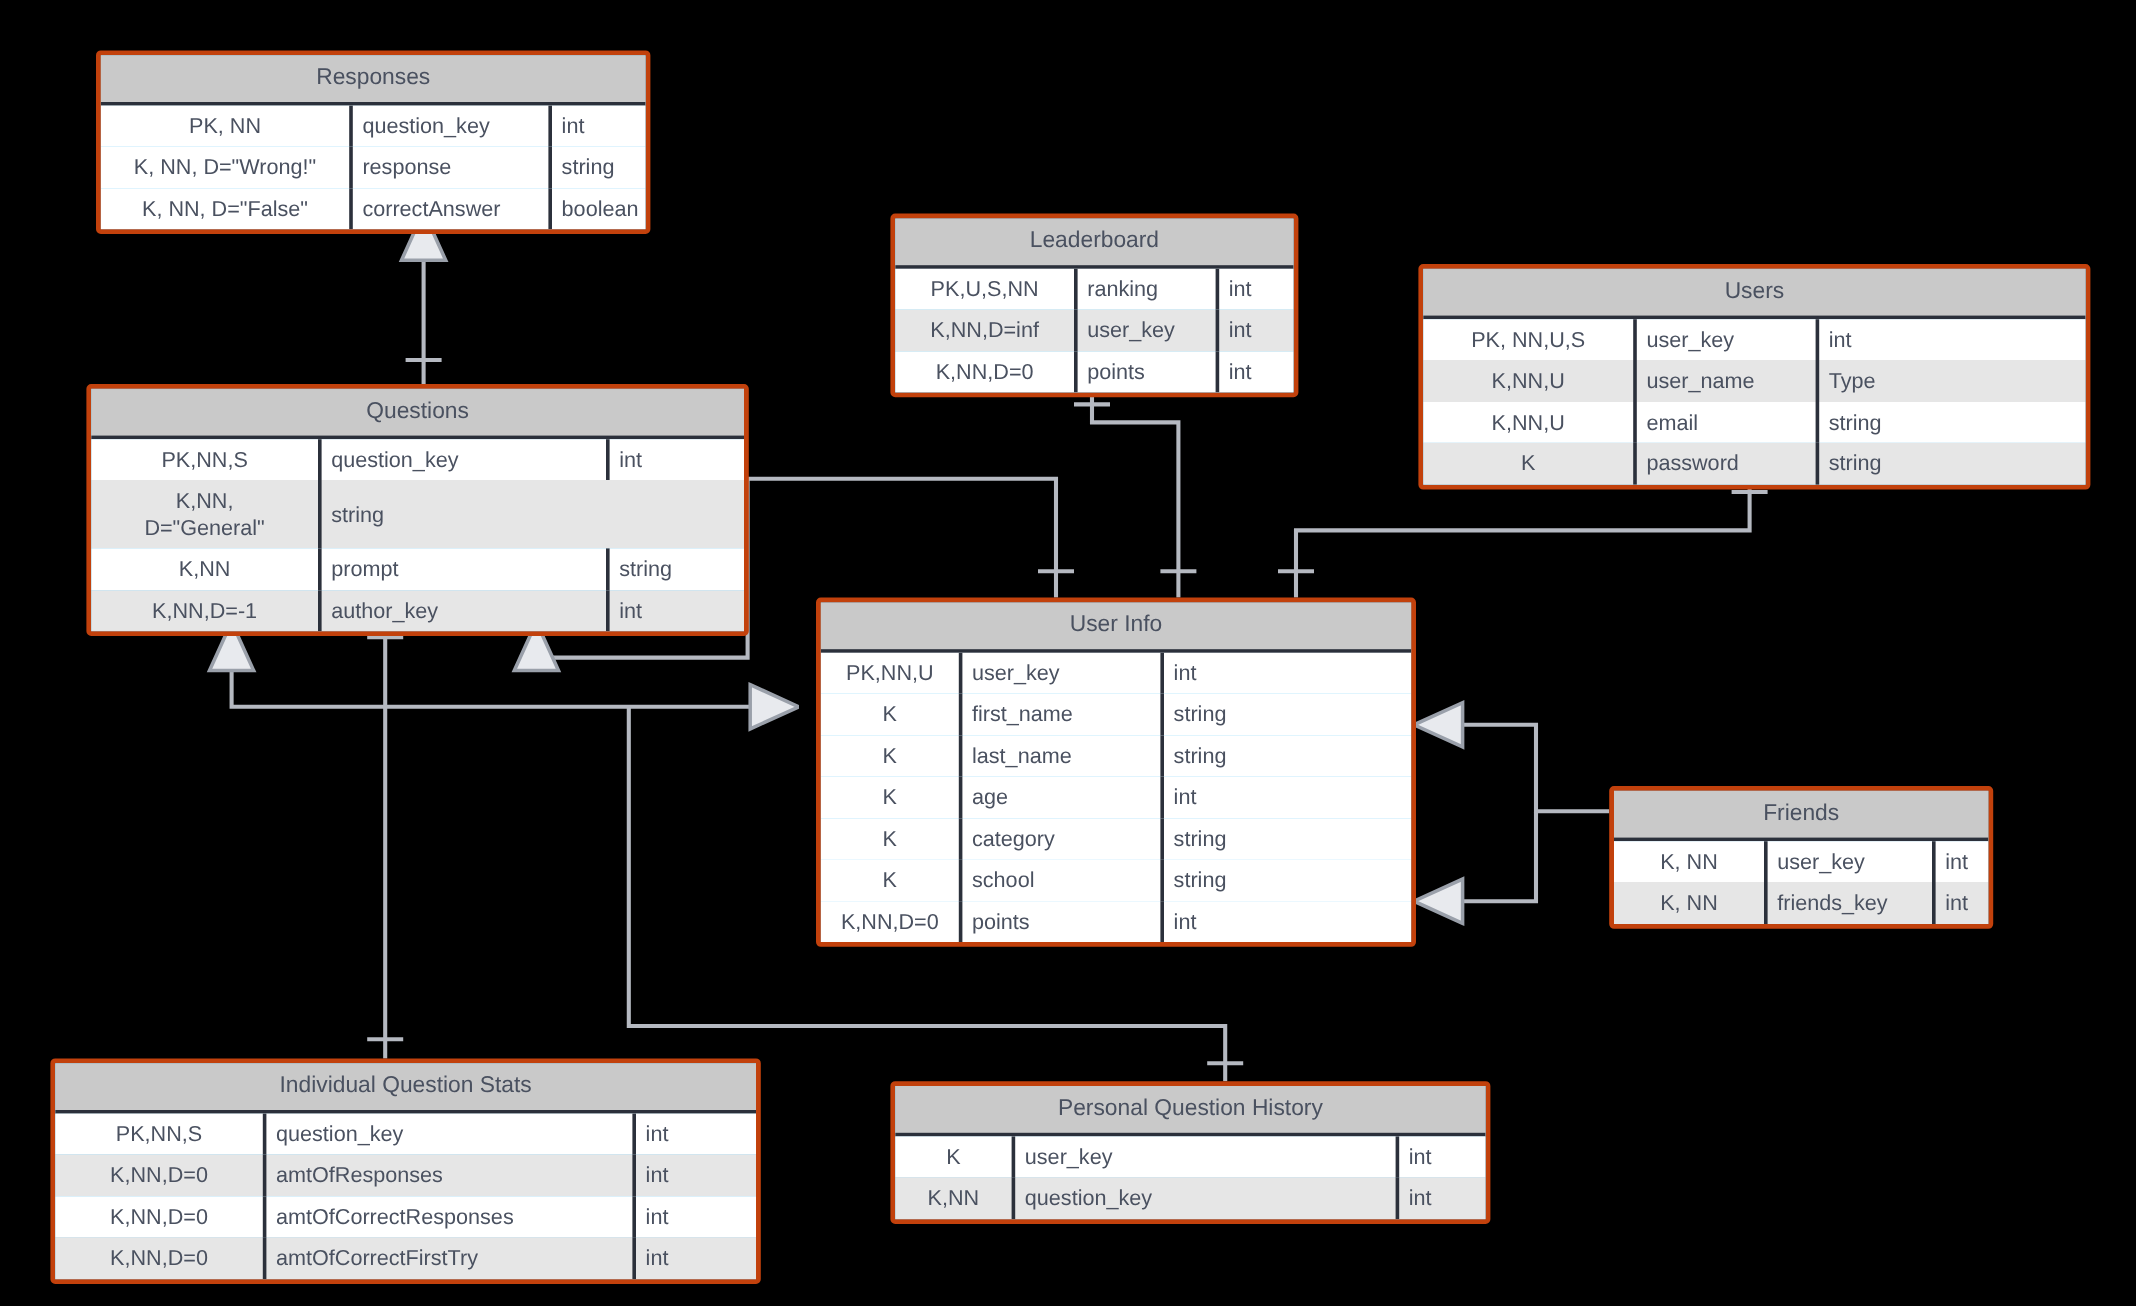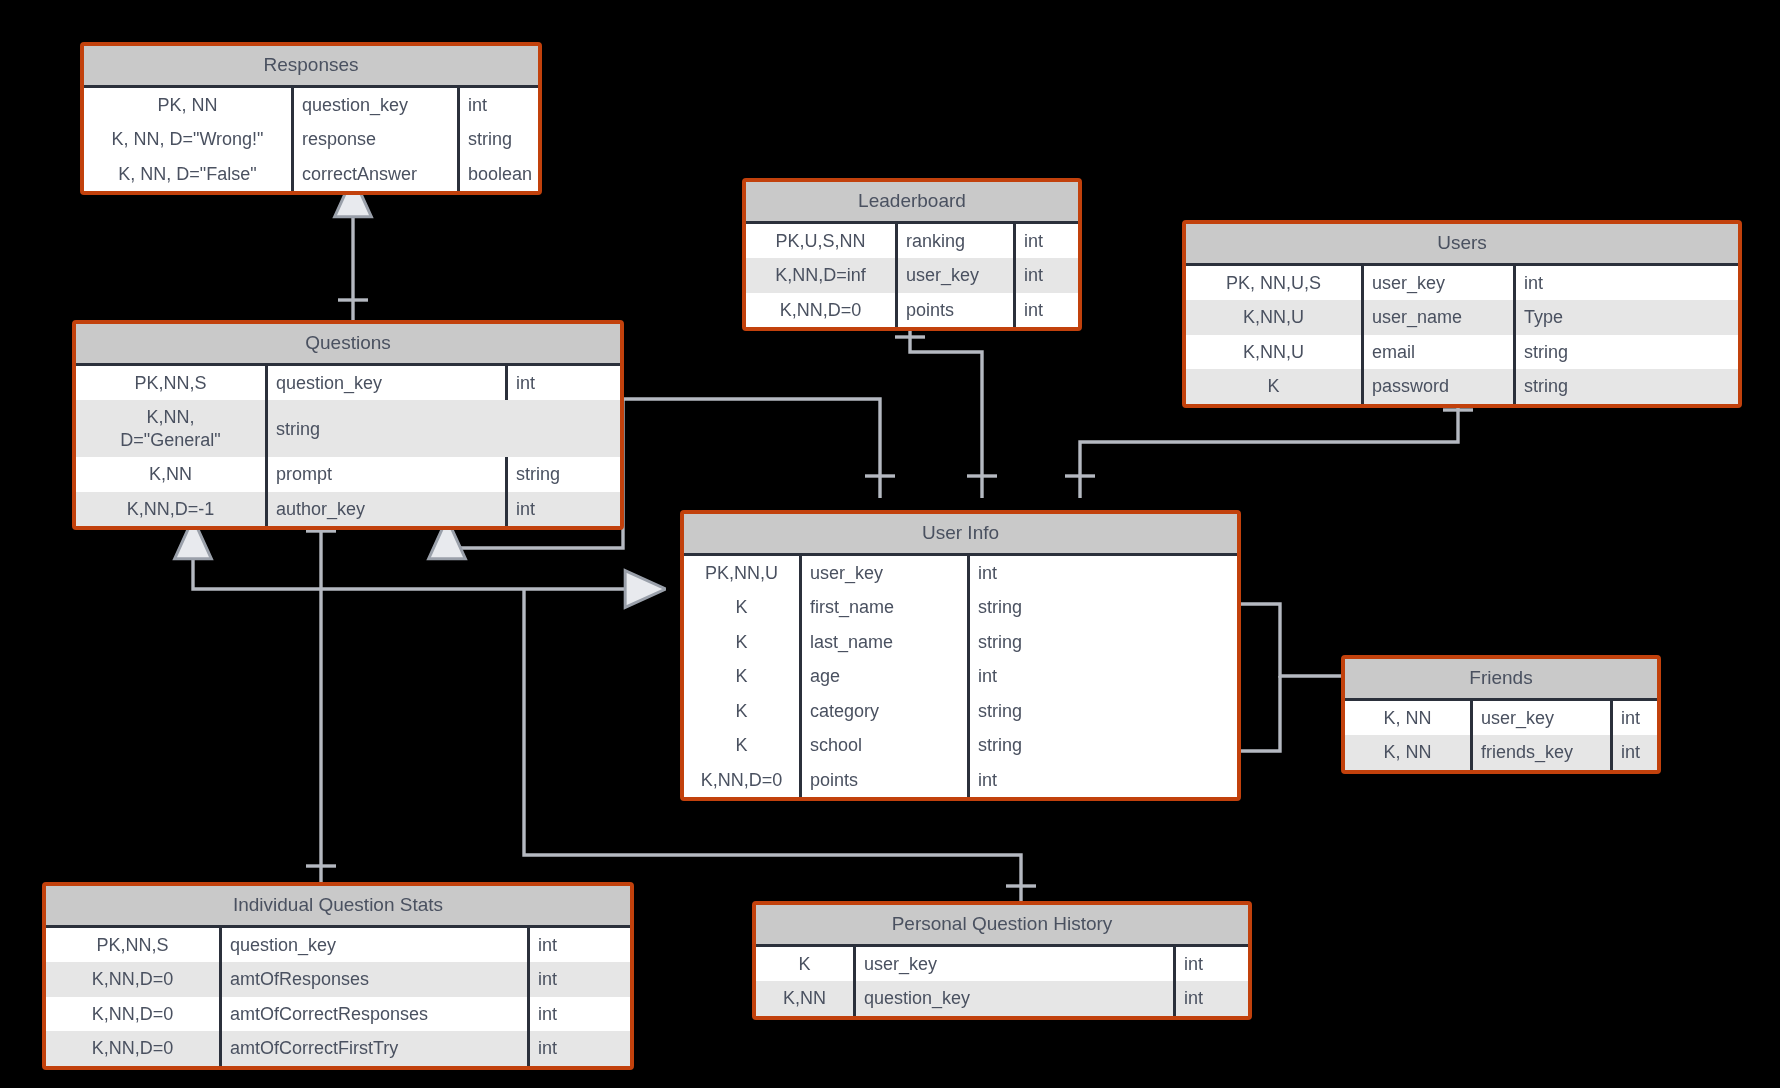--- a/index.html
+++ b/index.html
@@ -261,21 +261,21 @@
         <div class="cell c-type">string</div>
       </div>
       <div class="row alt">
         <div class="cell c-key">K</div>
         <div class="cell c-name">password</div>
         <div class="cell c-type">string</div>
       </div>
     </div>
   </div>
 
-  <div class="entity userinfo" style="left:680px; top:510px; width:561px;">
+  <div class="entity userinfo" style="left:680px; top:498px; width:500px;">
     <div class="entity-title">User Info</div>
     <div class="rows">
       <div class="row plain">
         <div class="cell c-key">PK,NN,U</div>
         <div class="cell c-name">user_key</div>
         <div class="cell c-type">int</div>
       </div>
       <div class="row plain">
         <div class="cell c-key">K</div>
         <div class="cell c-name">first_name</div>
@@ -344,21 +344,21 @@
         <div class="cell c-type">int</div>
       </div>
       <div class="row alt">
         <div class="cell c-key">K,NN,D=0</div>
         <div class="cell c-name">amtOfCorrectFirstTry</div>
         <div class="cell c-type">int</div>
       </div>
     </div>
   </div>
 
-  <div class="entity pqhistory" style="left:742px; top:901px; width:500px;margin-left:10px;">
+  <div class="entity pqhistory" style="left:742px; top:901px; width:500px;">
     <div class="entity-title">Personal Question History</div>
     <div class="rows">
       <div class="row plain">
         <div class="cell c-key">K</div>
         <div class="cell c-name">user_key</div>
         <div class="cell c-type">int</div>
       </div>
       <div class="row alt">
         <div class="cell c-key">K,NN</div>
         <div class="cell c-name">question_key</div>

